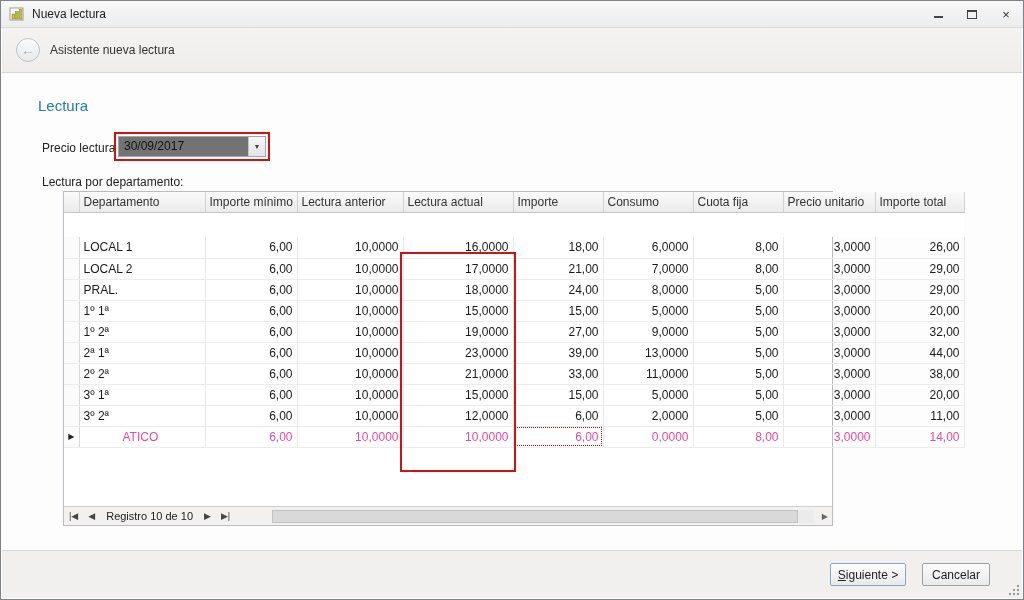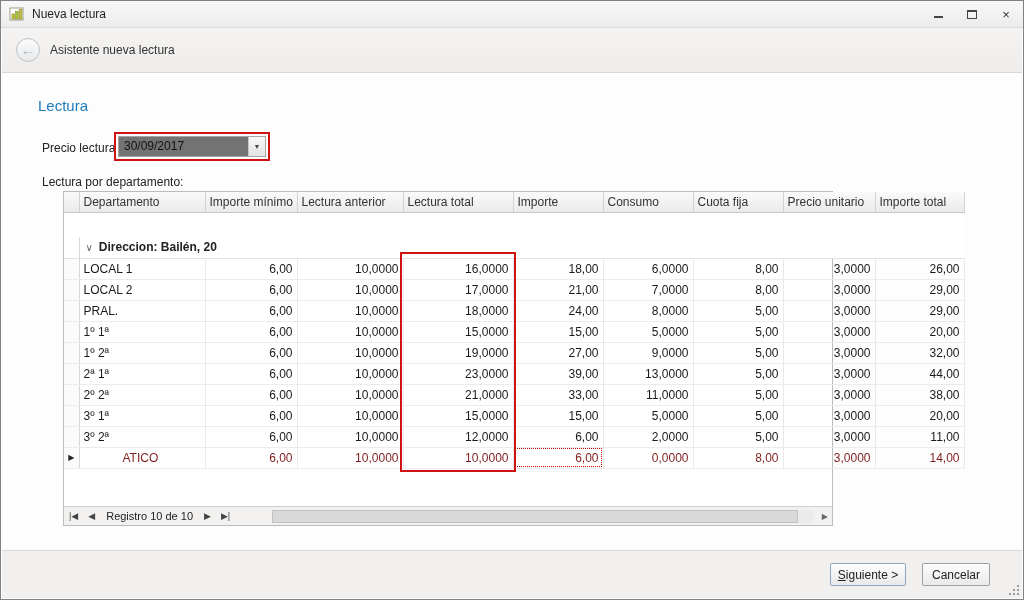--- a/index.html
+++ b/index.html
@@ -49,21 +49,21 @@
     border-bottom:1px solid #ececec; white-space:nowrap; overflow:hidden; color:#1a1a1a; }
   .gt td.gutter { background:#fbfbfb; border-right:1px solid #d8d8d8; padding:0; text-align:center;
     font-size:8px; color:#222; }
   .gt th.gutter { padding:0; }
   .gt tr.spacer td { height:25px; border:none; background:#fff; }
   .gt tr.group td { border:none; border-bottom:1px solid #e2e2e2; background:#fff; font-weight:bold; color:#222; }
   .gt tr.group td.gutter { border-right:1px solid #d8d8d8; }
   .chev { color:#666; font-size:10px; margin:0 6px 0 2px; font-weight:normal; }
   .c-num { text-align:right; }
   .c-name { text-align:left; }
-  tr.selected td { color:#7f1d1d;padding-left:43px; }
+  tr.selected td { color:#ec4899;padding-left:43px; }
   td.focused { outline:1px dotted #c00000; outline-offset:-2px; }
 
   .col-highlight { position:absolute; left:336px; top:60px; width:116px; height:220px;
     border:2px solid #cf1212; pointer-events:none; }
 
   
   .pager { position:absolute; left:0; right:0; bottom:0; height:19px; background:#f2f1f0;
     border-top:1px solid #cfcfcf; display:flex; align-items:center; font-size:11px; color:#333; }
   .pager .nav { padding:0 5px; font-size:9px; color:#444; }
   .pager .reclabel { padding:0 6px; color:#222;text-align:right; }
@@ -152,38 +152,32 @@
             <col style="width:90px">
           <col style="width:92px">
             <col style="width:89px">
         </colgroup>
         <thead>
           <tr id="grid-head-row">
             <th class="gutter"></th>
           <th>Departamento</th>
               <th>Importe mínimo</th>
               <th>Lectura anterior</th>
-              <th>Lectura total</th>
+              <th>Lectura actual</th>
               <th>Importe</th>
               <th>Consumo</th>
               <th>Cuota fija</th>
               <th>Precio unitario</th>
               <th>Importe total</th>
             </tr>
         </thead>
         <tbody id="grid-body">
           <tr class="spacer">
               <td colspan="10"></td>
             </tr>
-          <tr class="group">
-            <td class="gutter"></td>
-            <td colspan="9">
-              <span class="chev">∨</span><span>Direccion: Bailén, 20</span>
-            </td>
-          </tr>
         <tr>
               <td class="gutter"></td>
               <td class="c-name">LOCAL 1</td>
               <td class="c-num">6,00</td>
               <td class="c-num">10,0000</td>
               <td class="c-num">16,0000</td>
               <td class="c-num">18,00</td>
               <td class="c-num">6,0000</td>
               <td class="c-num">8,00</td>
               <td class="c-num">3,0000</td>

